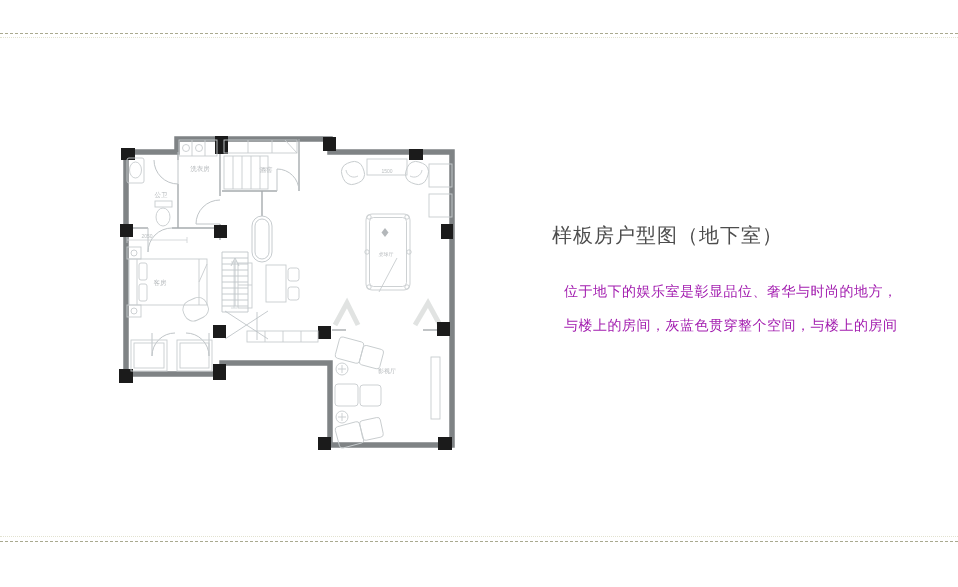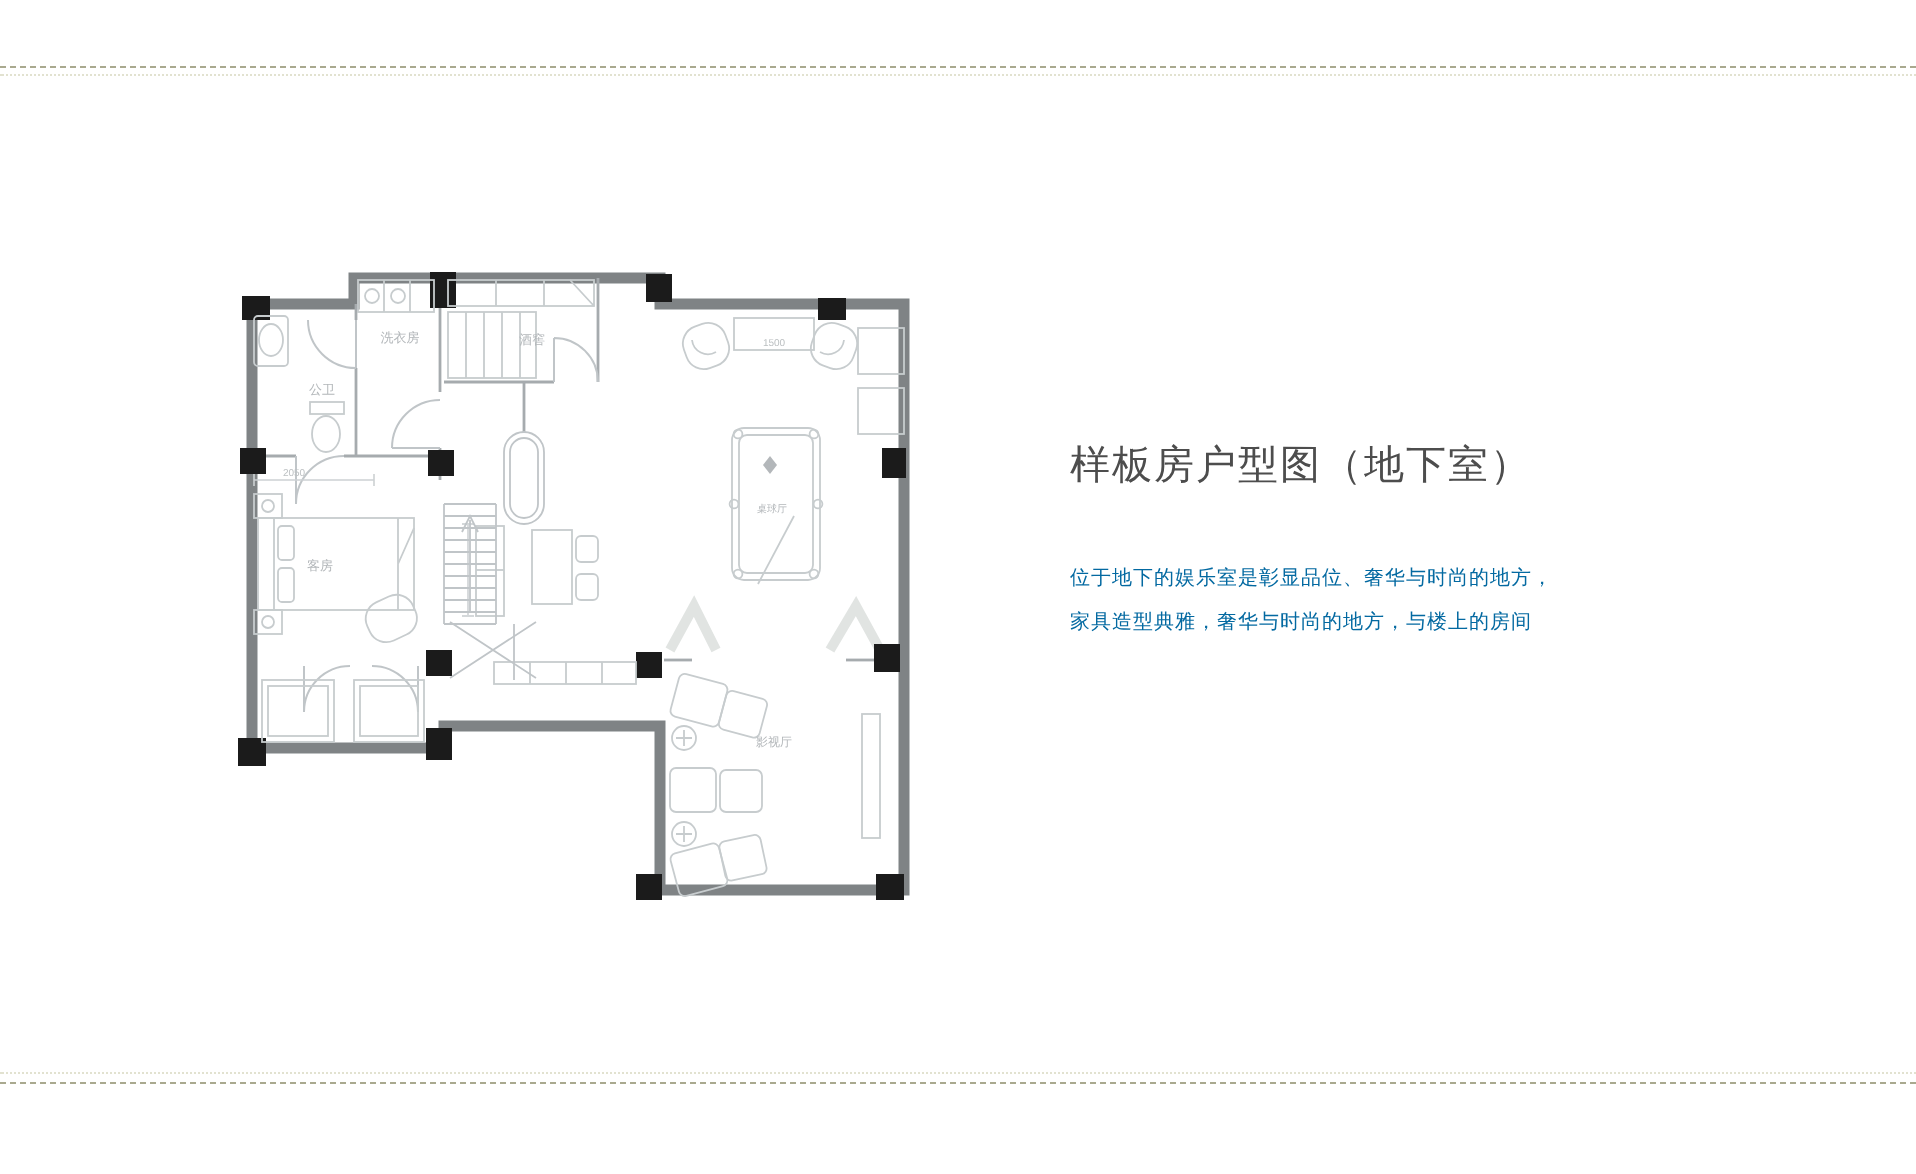--- a/index.html
+++ b/index.html
@@ -4,27 +4,27 @@
 <style>
   html,body{margin:0;padding:0;background:#ffffff;}
   .canvas{
     position:relative;width:958px;height:587px;background:#ffffff;
     font-family:"Liberation Sans","DejaVu Sans",sans-serif;overflow:hidden;
   }
   .rule{position:absolute;left:0;width:958px;height:0;}
   .rule.dash{border-top:1px dashed #a9a98f;}
   .rule.dot{border-top:1px dotted #e2e2d0;}
   .plan-svg{position:absolute;left:0;top:0;}
-  .info{position:absolute;left:535px;top:222px;width:365px;font-family:Liberation Mono, monospace;}
+  .info{position:absolute;left:552px;top:222px;width:365px;}
   .info h1{
     margin:0 0 32px 0;font-size:20px;line-height:26px;font-weight:500;
     color:#4d4d4d;letter-spacing:1px;
   }
   .info p{
-    margin:0;font-size:10px;line-height:22px;color:#0369a1;letter-spacing:0.5px;
+    margin:12px;font-size:14px;line-height:22px;color:#a21caf;letter-spacing:0.5px;
   }
   svg text{font-family:"Liberation Sans","DejaVu Sans",sans-serif;}
 </style>
 </head>
 <body>
 
 <div class="canvas">
 
   <div class="rule dash" style="top:33px"></div>
   <div class="rule dot" style="top:37px"></div>
@@ -184,16 +184,16 @@
       <text x="386" y="256" font-size="5">桌球厅</text>
       <text x="387" y="373" font-size="6">影视厅</text>
       <text x="387" y="173" font-size="5" fill="#bcc0c2">1500</text>
       <text x="147" y="238" font-size="5" fill="#bcc0c2">2050</text>
     </g>
   </svg>
 
   <div class="info">
     <h1>样板房户型图（地下室）</h1>
     <p>位于地下的娱乐室是彰显品位、奢华与时尚的地方，</p>
-    <p>家具造型典雅，奢华与时尚的地方，与楼上的房间</p>
+    <p>与楼上的房间，灰蓝色贯穿整个空间，与楼上的房间</p>
   </div>
 
 </div>
 
 </body></html>

